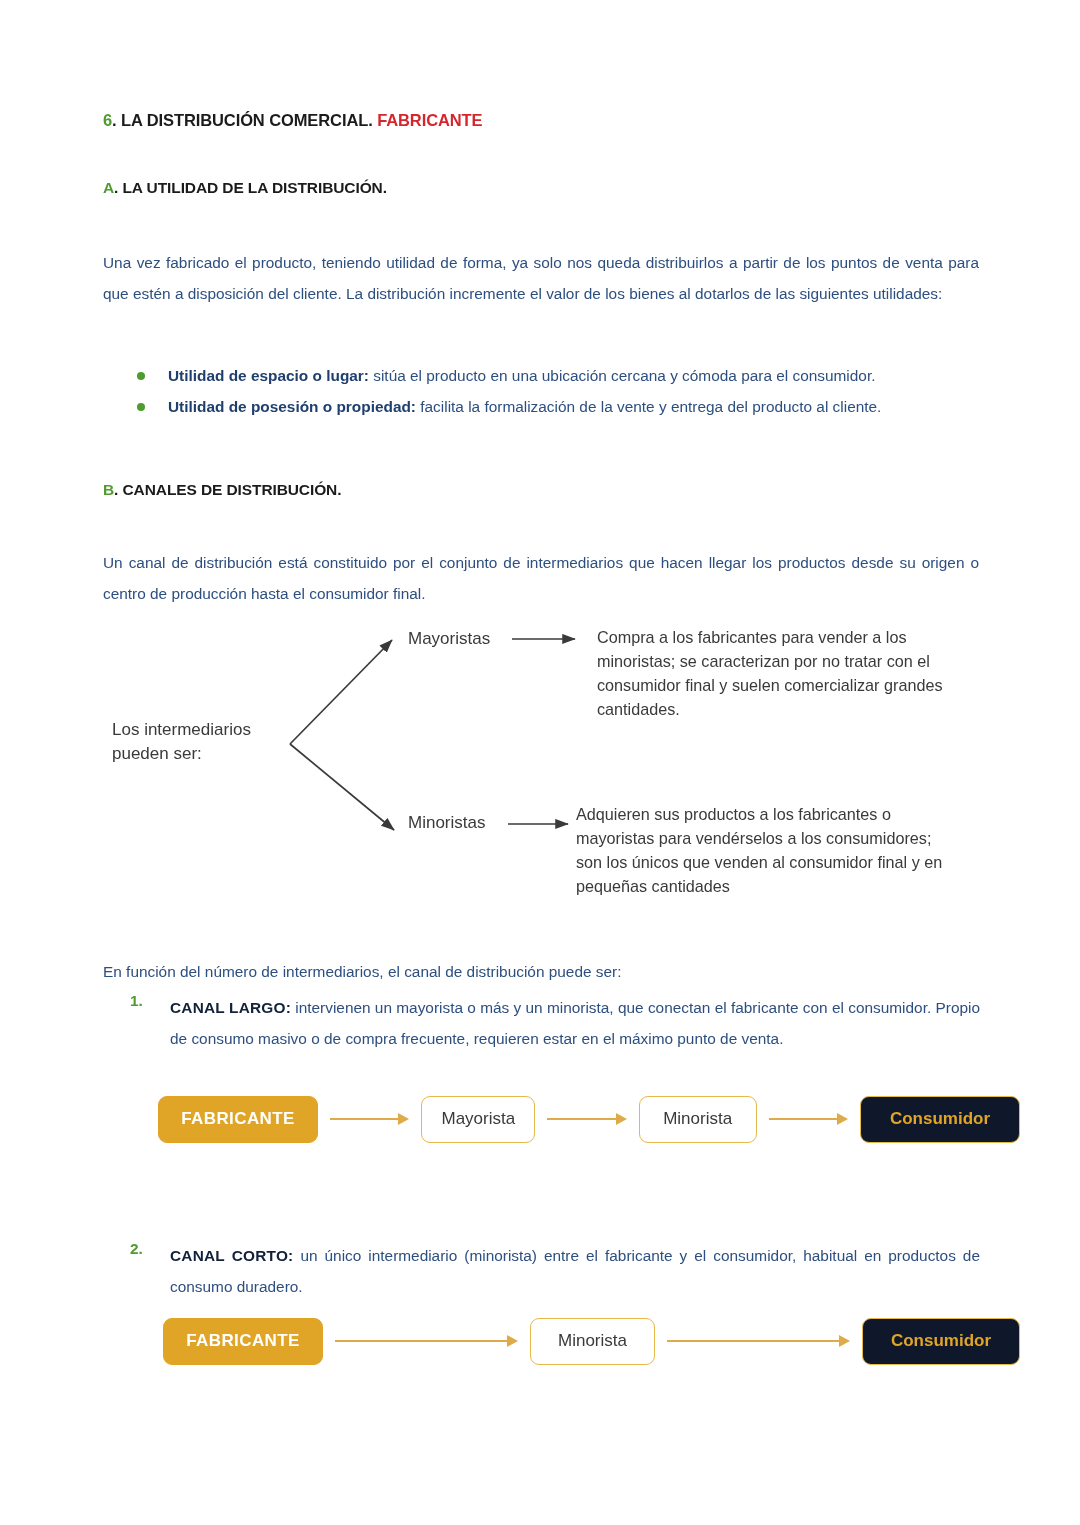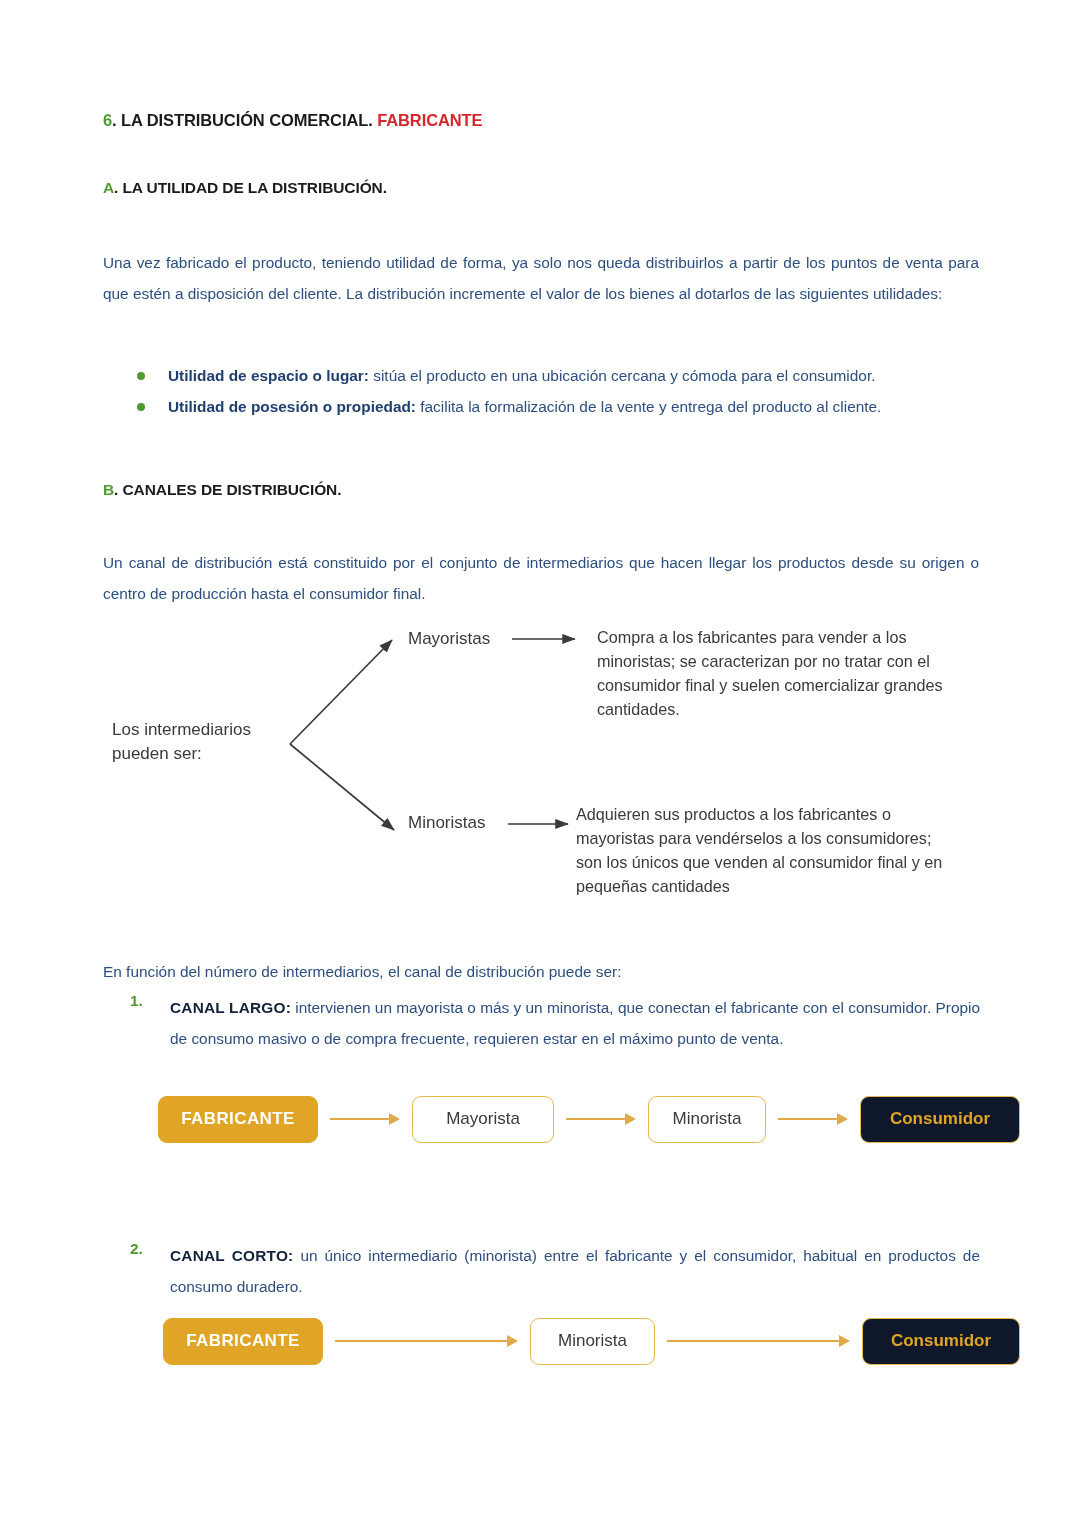--- a/index.html
+++ b/index.html
@@ -253,21 +253,21 @@
   <div class="numlist" id="n1">
     <div class="row">
       <span class="mk">1.</span>
       <div class="txt"><b>CANAL LARGO:</b><span> intervienen un mayorista o más y un minorista, que conectan el fabricante con el consumidor. Propio de consumo masivo o de compra frecuente, requieren estar en el máximo punto de venta.</span></div>
     </div>
   </div>
 
   <div class="flow" id="flow1">
     <div class="node fab" style="width:160px">FABRICANTE</div>
     <div class="conn"></div>
-    <div class="node mid" style="width:142px">Mayorista</div>
+    <div class="node mid" style="width:114px">Mayorista</div>
     <div class="conn"></div>
     <div class="node mid" style="width:118px">Minorista</div>
     <div class="conn"></div>
     <div class="node cons" style="width:160px">Consumidor</div>
   </div>
 
   <div class="numlist" id="n2">
     <div class="row">
       <span class="mk">2.</span>
       <div class="txt"><b>CANAL CORTO:</b><span> un único intermediario (minorista) entre el fabricante y el consumidor, habitual en productos de consumo duradero.</span></div>

